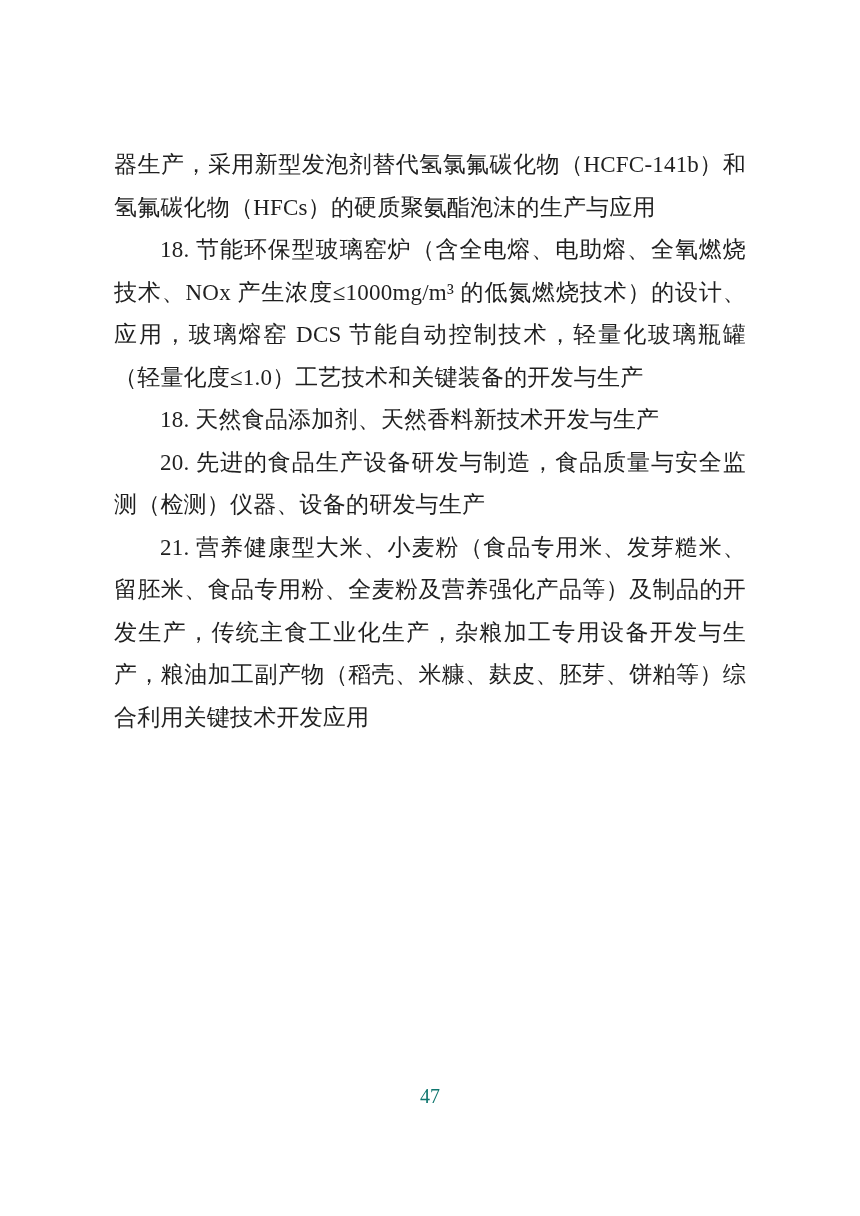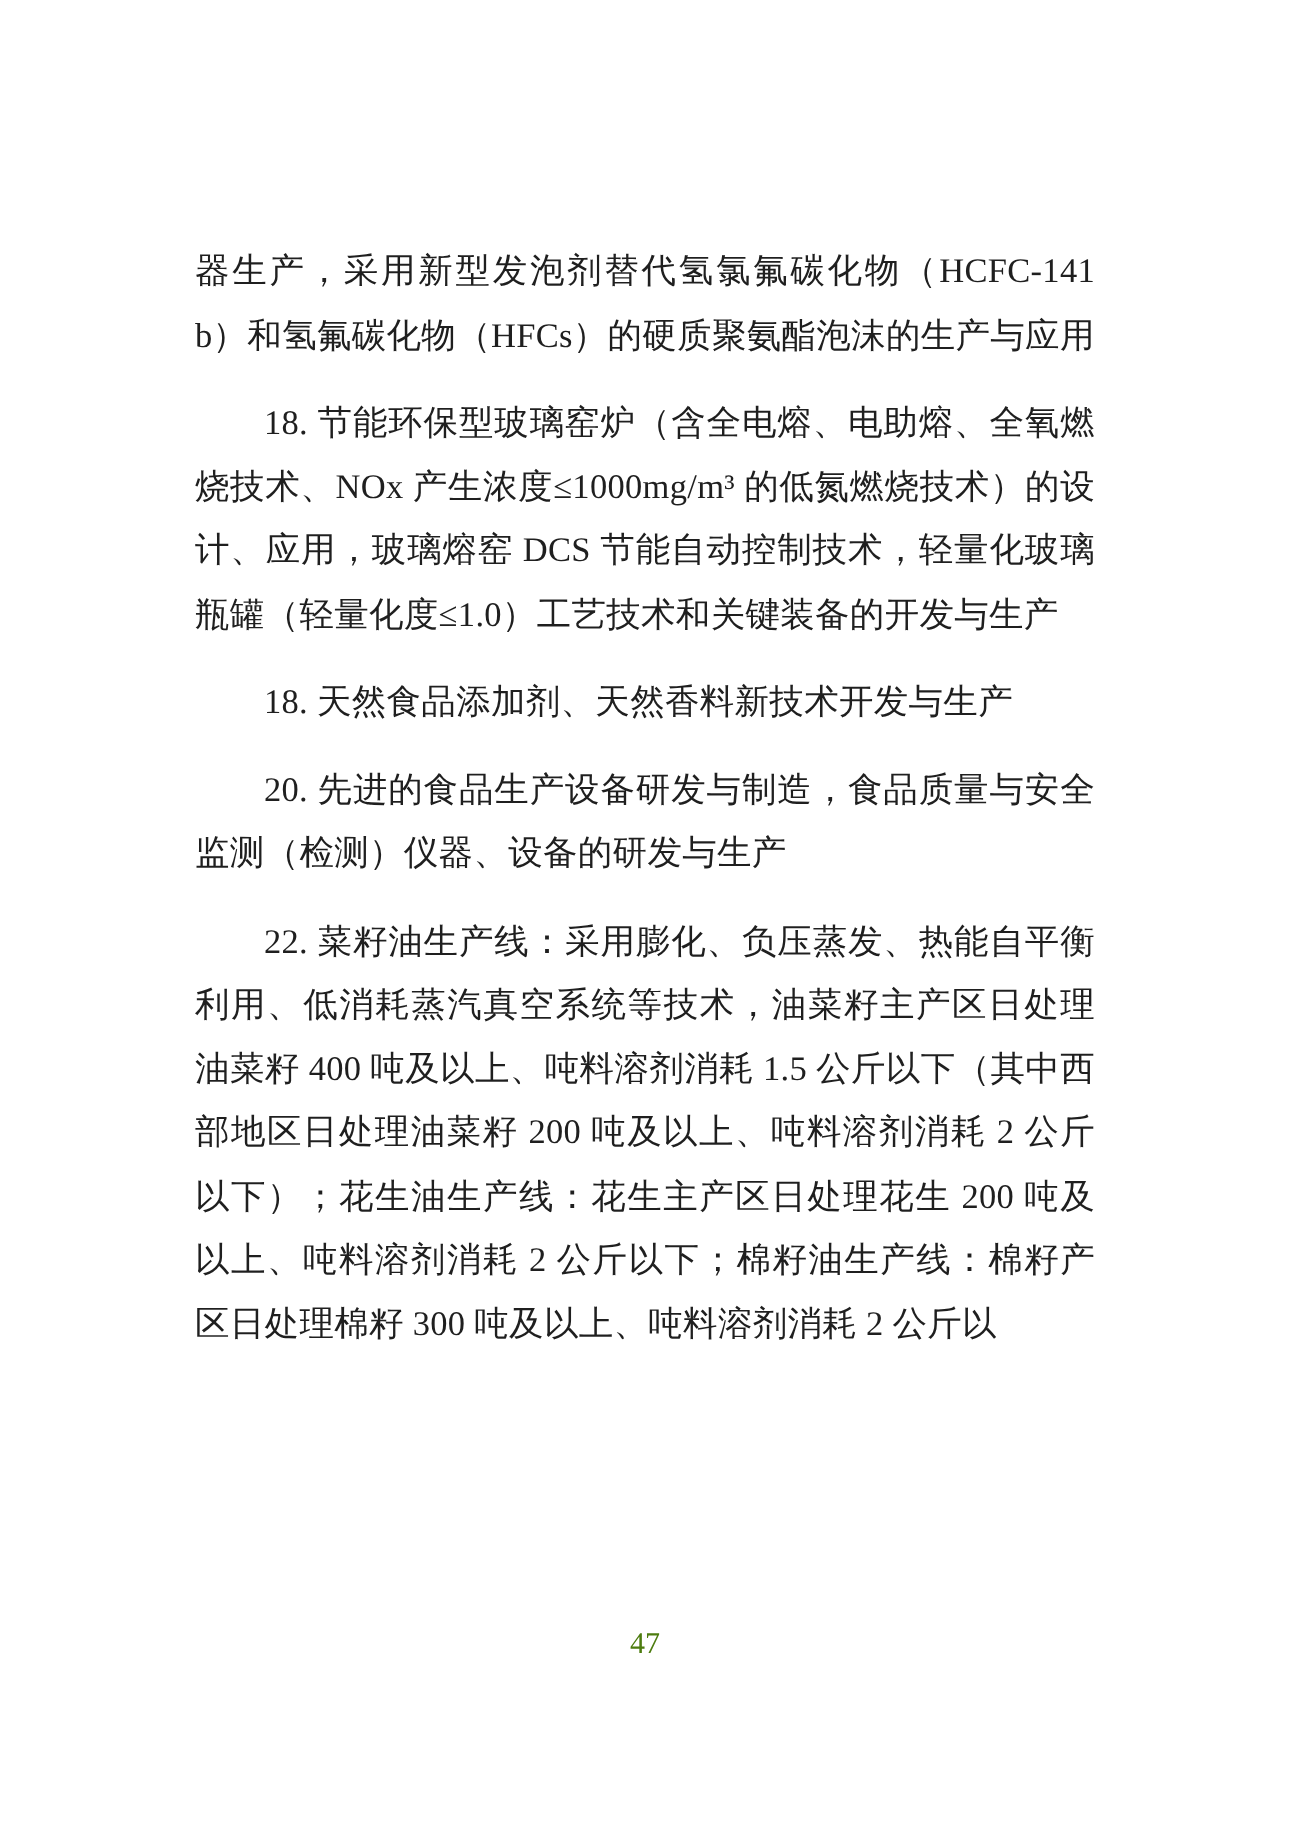--- a/index.html
+++ b/index.html
@@ -16,47 +16,47 @@
       font-family: "Liberation Serif", "DejaVu Serif", serif;
       color: #1f1f1f;
     }
     .content {
       position: absolute;
       left: 114px;
       top: 144px;
       width: 632px;
     }
     .para {
-      margin: 16px;
+      margin: 0;
       font-size: 23px;
       line-height: 42.5px;
       text-align: justify;
       letter-spacing: 0.2px;
       word-break: break-all;
     }
     .para.indent {
       text-indent: 2em;
     }
     .page-number {
       position: absolute;
       left: 0;
       top: 1084px;
       width: 860px;
       text-align: center;
       font-size: 20px;
       line-height: 24px;
-      color: #4d7c0f;
+      color: #0f766e;
     }
   </style>
 </head>
 <body>
 
 <div class="page">
   <div class="content">
     <p class="para">器生产，采用新型发泡剂替代氢氯氟碳化物（HCFC-141b）和氢氟碳化物（HFCs）的硬质聚氨酯泡沫的生产与应用</p>
     <p class="para indent">18. 节能环保型玻璃窑炉（含全电熔、电助熔、全氧燃烧技术、NOx 产生浓度≤1000mg/m³ 的低氮燃烧技术）的设计、应用，玻璃熔窑 DCS 节能自动控制技术，轻量化玻璃瓶罐（轻量化度≤1.0）工艺技术和关键装备的开发与生产</p>
     <p class="para indent">18. 天然食品添加剂、天然香料新技术开发与生产</p>
     <p class="para indent">20. 先进的食品生产设备研发与制造，食品质量与安全监测（检测）仪器、设备的研发与生产</p>
-    <p class="para indent">22. 菜籽油生产线：采用膨化、负压蒸发、热能自平衡利用、低消耗蒸汽真空系统等技术，油菜籽主产区日处理油菜籽 400 吨及以上、吨料溶剂消耗 1.5 公斤以下（其中西部地区日处理油菜籽 200 吨及以上、吨料溶剂消耗 2 公斤以下）；花生油生产线：花生主产区日处理花生 200 吨及以上、吨料溶剂消耗 2 公斤以下；棉籽油生产线：棉籽产区日处理棉籽 300 吨及以上、吨料溶剂消耗 2 公斤以</p>
+    <p class="para indent">21. 营养健康型大米、小麦粉（食品专用米、发芽糙米、留胚米、食品专用粉、全麦粉及营养强化产品等）及制品的开发生产，传统主食工业化生产，杂粮加工专用设备开发与生产，粮油加工副产物（稻壳、米糠、麸皮、胚芽、饼粕等）综合利用关键技术开发应用</p>
   </div>
 
   <div class="page-number">47</div>
 </div>
 
 </body></html>

